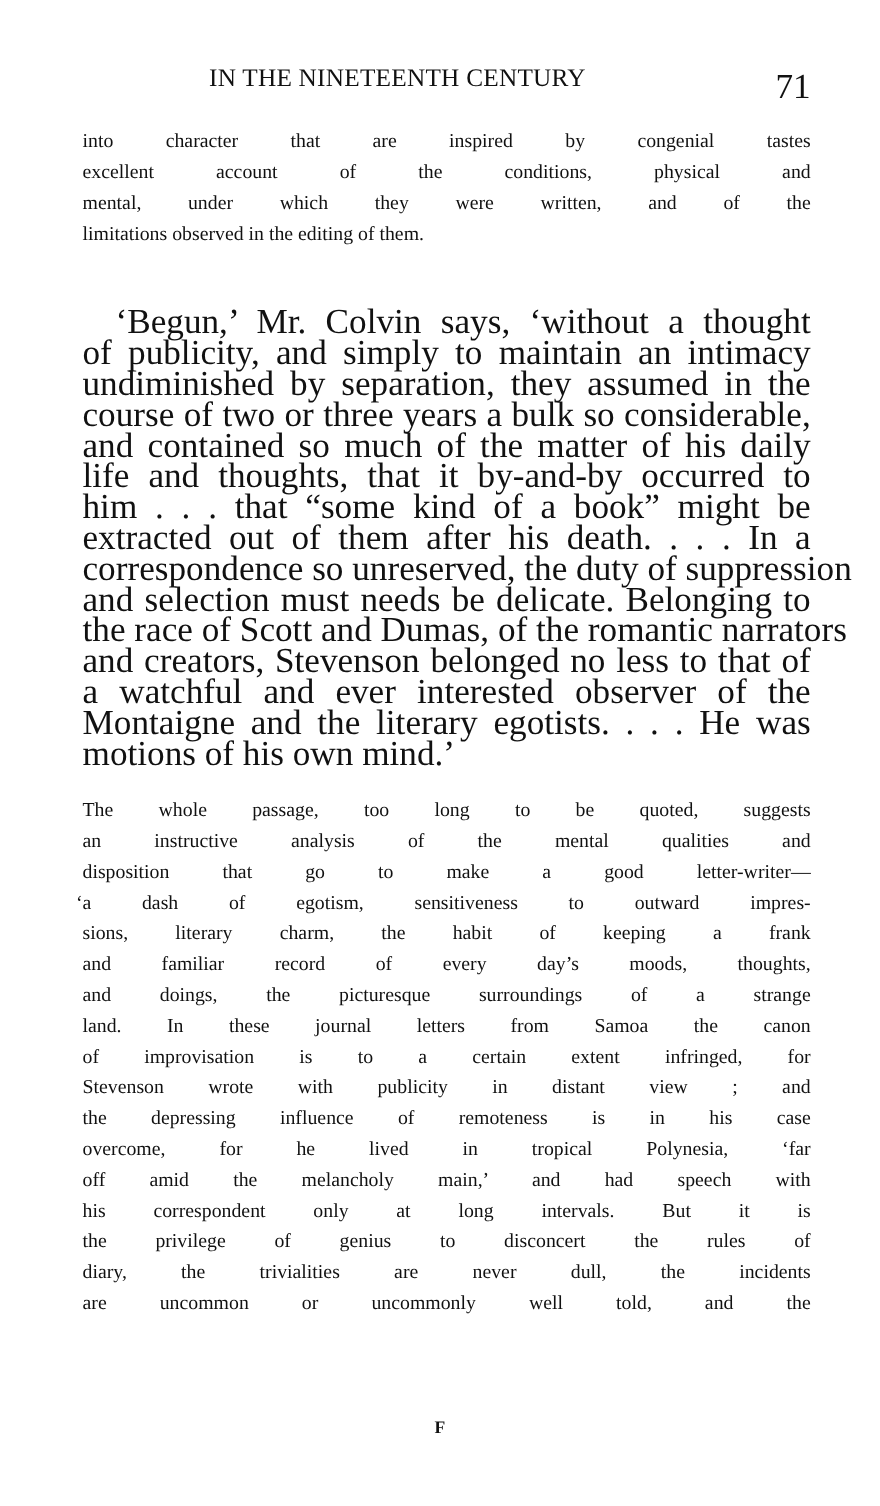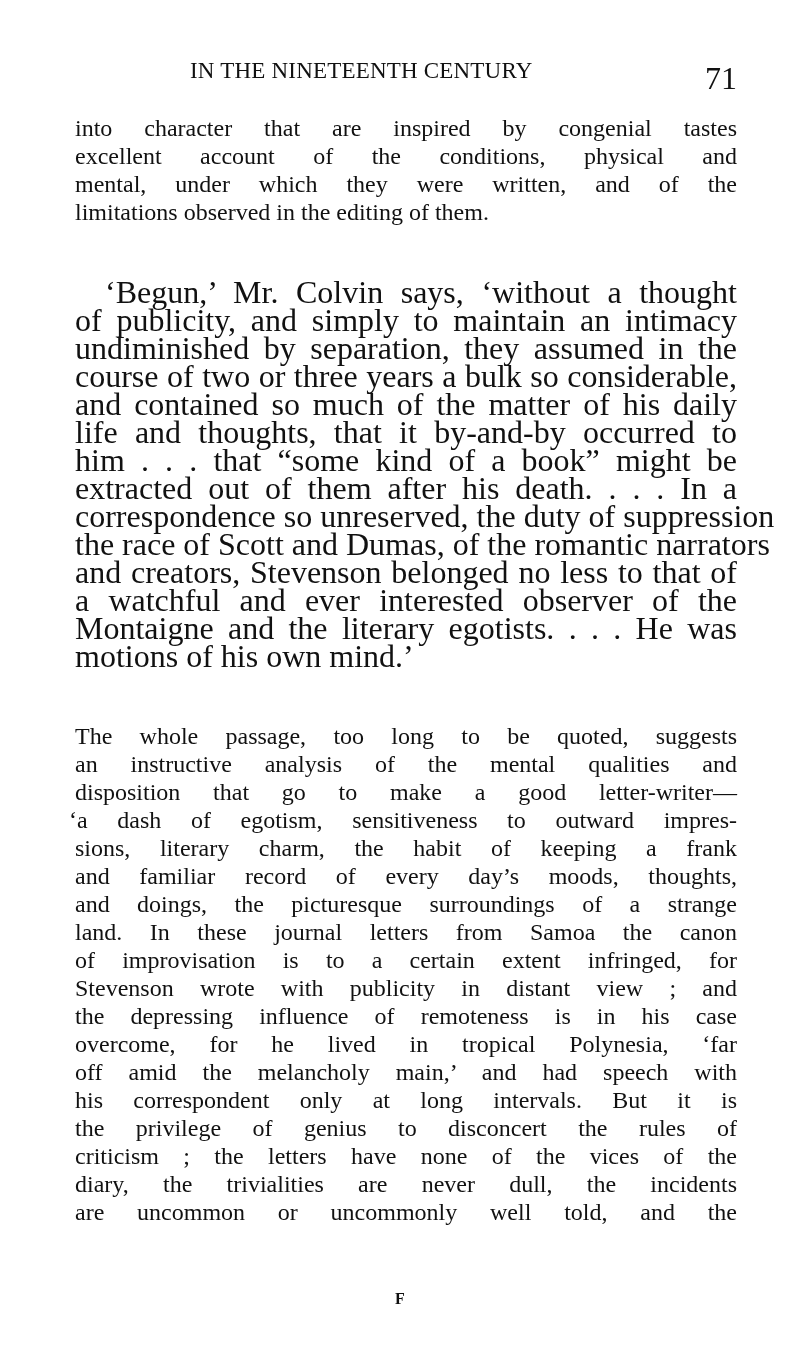--- a/index.html
+++ b/index.html
@@ -3,21 +3,21 @@
 <meta charset="utf-8">
 <style>
   html, body { margin: 0; padding: 0; background: #ffffff; }
   body { width: 800px; height: 1369px; position: relative; overflow: hidden;
          font-family: "Liberation Serif", "DejaVu Serif", serif; color: #111; }
   .page { position: absolute; left: 0; top: 0; width: 800px; height: 1030px; }
   .running-head { position: absolute; top: 58px; left: 190px; width: 547px; height: 32px; }
   .head-title { position: absolute; left: 0; top: 0; font-size: 23px; letter-spacing: 0.2px; white-space: nowrap; }
   .head-num { position: absolute; right: 0; top: 2px; font-size: 32px; font-style: normal; }
   .block { position: absolute; left: 75px; width: 662px; }
-  .line { display: block; height: 28px; line-height: 28px; font-size: 24px;
+  .line { display: block; height: 28px; line-height: 28px; font-size: 18px;
           text-align: justify; text-align-last: justify; white-space: nowrap; overflow: visible; }
   .line.last { text-align-last: left; }
   .quote .line { height: 28px; line-height: 28px; font-size: 32px; }
   .indent { padding-left: 30px; }
   .hang { margin-left: -6px; }
   .sig { position: absolute; top: 1290px; left: 0; width: 800px; text-align: center;
          font-size: 16px; font-weight: bold; }
 </style>
 </head>
 <body>
@@ -39,20 +39,21 @@
   <div class="block quote" style="top:278px;">
     <span class="line indent">‘Begun,’ Mr. Colvin says, ‘without a thought</span>
     <span class="line">of publicity, and simply to maintain an intimacy</span>
     <span class="line">undiminished by separation, they assumed in the</span>
     <span class="line">course of two or three years a bulk so considerable,</span>
     <span class="line">and contained so much of the matter of his daily</span>
     <span class="line">life and thoughts, that it by-and-by occurred to</span>
     <span class="line">him . . . that “some kind of a book” might be</span>
     <span class="line">extracted out of them after his death. . . . In a</span>
     <span class="line">correspondence so unreserved, the duty of suppression</span>
+    <span class="line">and selection must needs be delicate.  Belonging to</span>
     <span class="line">the race of Scott and Dumas, of the romantic narrators</span>
     <span class="line">and creators, Stevenson belonged no less to that of</span>
     <span class="line">a watchful and ever interested observer of the</span>
     <span class="line">Montaigne and the literary egotists. . . . He was</span>
     <span class="line last">motions of his own mind.’</span>
   </div>
 
   <div class="block" style="top:722px;">
     <span class="line">The whole passage, too long to be quoted, suggests</span>
     <span class="line">an instructive analysis of the mental qualities and</span>
@@ -62,19 +63,18 @@
     <span class="line">and familiar record of every day’s moods, thoughts,</span>
     <span class="line">and doings, the picturesque surroundings of a strange</span>
     <span class="line">land.  In these journal letters from Samoa the canon</span>
     <span class="line">of improvisation is to a certain extent infringed, for</span>
     <span class="line">Stevenson wrote with publicity in distant view ;  and</span>
     <span class="line">the depressing influence of remoteness is in his case</span>
     <span class="line">overcome, for he lived in tropical Polynesia, ‘far</span>
     <span class="line">off amid the melancholy main,’ and had speech with</span>
     <span class="line">his correspondent only at long intervals.  But it is</span>
     <span class="line">the privilege of genius to disconcert the rules of</span>
-    <span class="line">criticism ;  the letters have none of the vices of the</span>
     <span class="line">diary, the trivialities are never dull, the incidents</span>
     <span class="line">are uncommon or uncommonly well told, and the</span>
   </div>
 
   <div class="sig">F</div>
 </div>
 
 </body></html>

